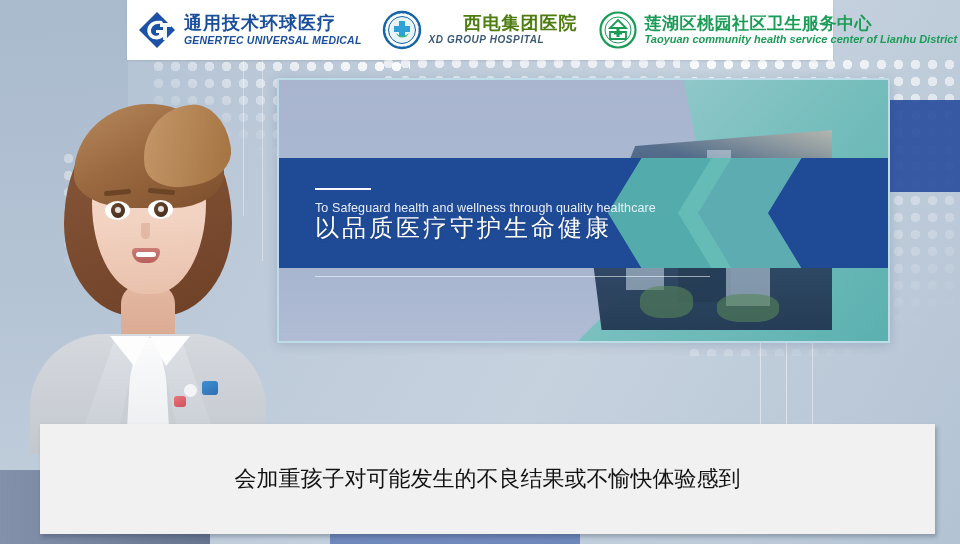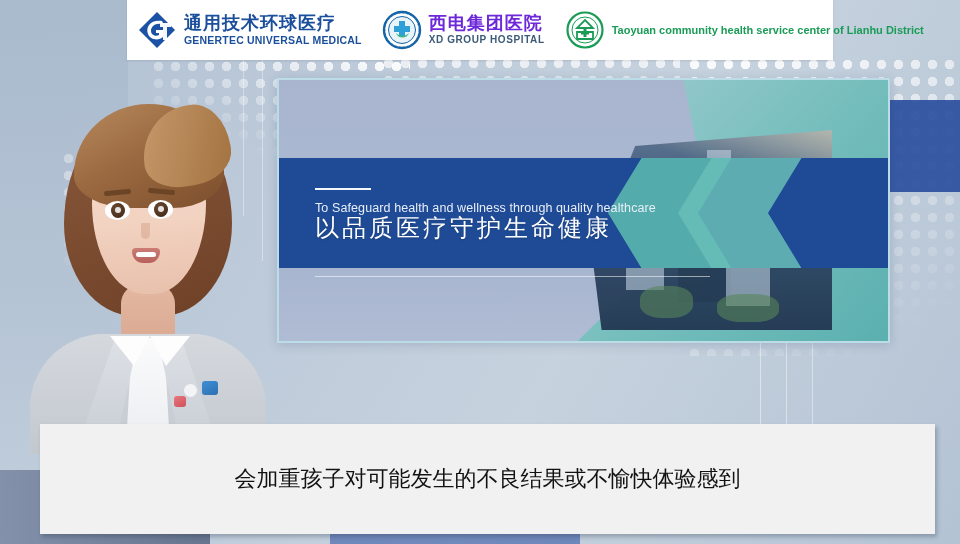--- a/index.html
+++ b/index.html
@@ -77,27 +77,27 @@
   .logo-block { display:flex; height:100%; padding:0 10px; }
   .logo-sep { width:1px; height:40px; background:#e2e6ea; }
 
   .logo-mark { flex:0 0 auto; display:flex; align-items:center; justify-content:center; }
 
   .logo-text { margin-left:7px; display:flex; flex-direction:column; justify-content:center; }
   .logo-cn {
     font-weight:bold; letter-spacing:.5px; line-height:1.05; white-space:nowrap;
   }
   .logo-en {
-    line-height:1.05; white-space:nowrap; font-weight:bold;
+    line-height:1.05; white-space:nowrap; font-weight:bold;font-style:italic;
   }
   
   .b1 .logo-cn { font-size:18px; color:#1b4f9c; letter-spacing:1px; }
   .b1 .logo-en { font-size:10.5px; color:#1b4f9c; letter-spacing:.2px; margin-top:2px; }
   
-  .b2 .logo-cn { font-size:18px; color:#6d28d9; letter-spacing:1px; }
+  .b2 .logo-cn { font-size:18px; color:#4d7c0f; letter-spacing:1px;margin-left:35px; }
   .b2 .logo-en { font-size:10px; color:#3b5a77; letter-spacing:.6px; margin-top:2px; }
   
   .b3 .logo-cn { font-size:17px; color:#1a9c57; letter-spacing:.5px; }
   .b3 .logo-en { font-size:11px; color:#1a9c57; letter-spacing:0px; margin-top:1px; transform:scaleX(1.0); }
 
   
   #slide-frame {
     position:absolute; left:277px; top:78px; width:613px; height:265px;
     border:2px solid rgba(190,225,233,.9);
     background:#aab6d0;
@@ -308,20 +308,21 @@
       <span class="logo-mark">
         <svg width="40" height="40" viewBox="0 0 40 40">
           <circle cx="20" cy="20" r="17.5" fill="#ffffff" stroke="#1a9c57" stroke-width="2.2"></circle>
           <circle cx="20" cy="20" r="13" fill="none" stroke="#1a9c57" stroke-width="1"></circle>
           <path d="M12 22 h16 v7 h-16 z" fill="none" stroke="#1a9c57" stroke-width="1.8"></path>
           <path d="M20 10 L28 18 H12 Z" fill="none" stroke="#1a9c57" stroke-width="1.8"></path>
           <path d="M18.5 19 h3 v2.5 h2.5 v3 h-2.5 v2.5 h-3 v-2.5 h-2.5 v-3 h2.5 z" fill="#1a9c57"></path>
         </svg>
       </span>
       <span class="logo-text">
+        <span class="logo-cn">莲湖区桃园社区卫生服务中心</span>
         <span class="logo-en">Taoyuan community health service center of Lianhu District</span>
       </span>
     </div>
 
   </div>
 
   <div id="slide-frame">
     <div id="slide-top-band"></div>
     <div id="slide-bot-band"></div>
 

